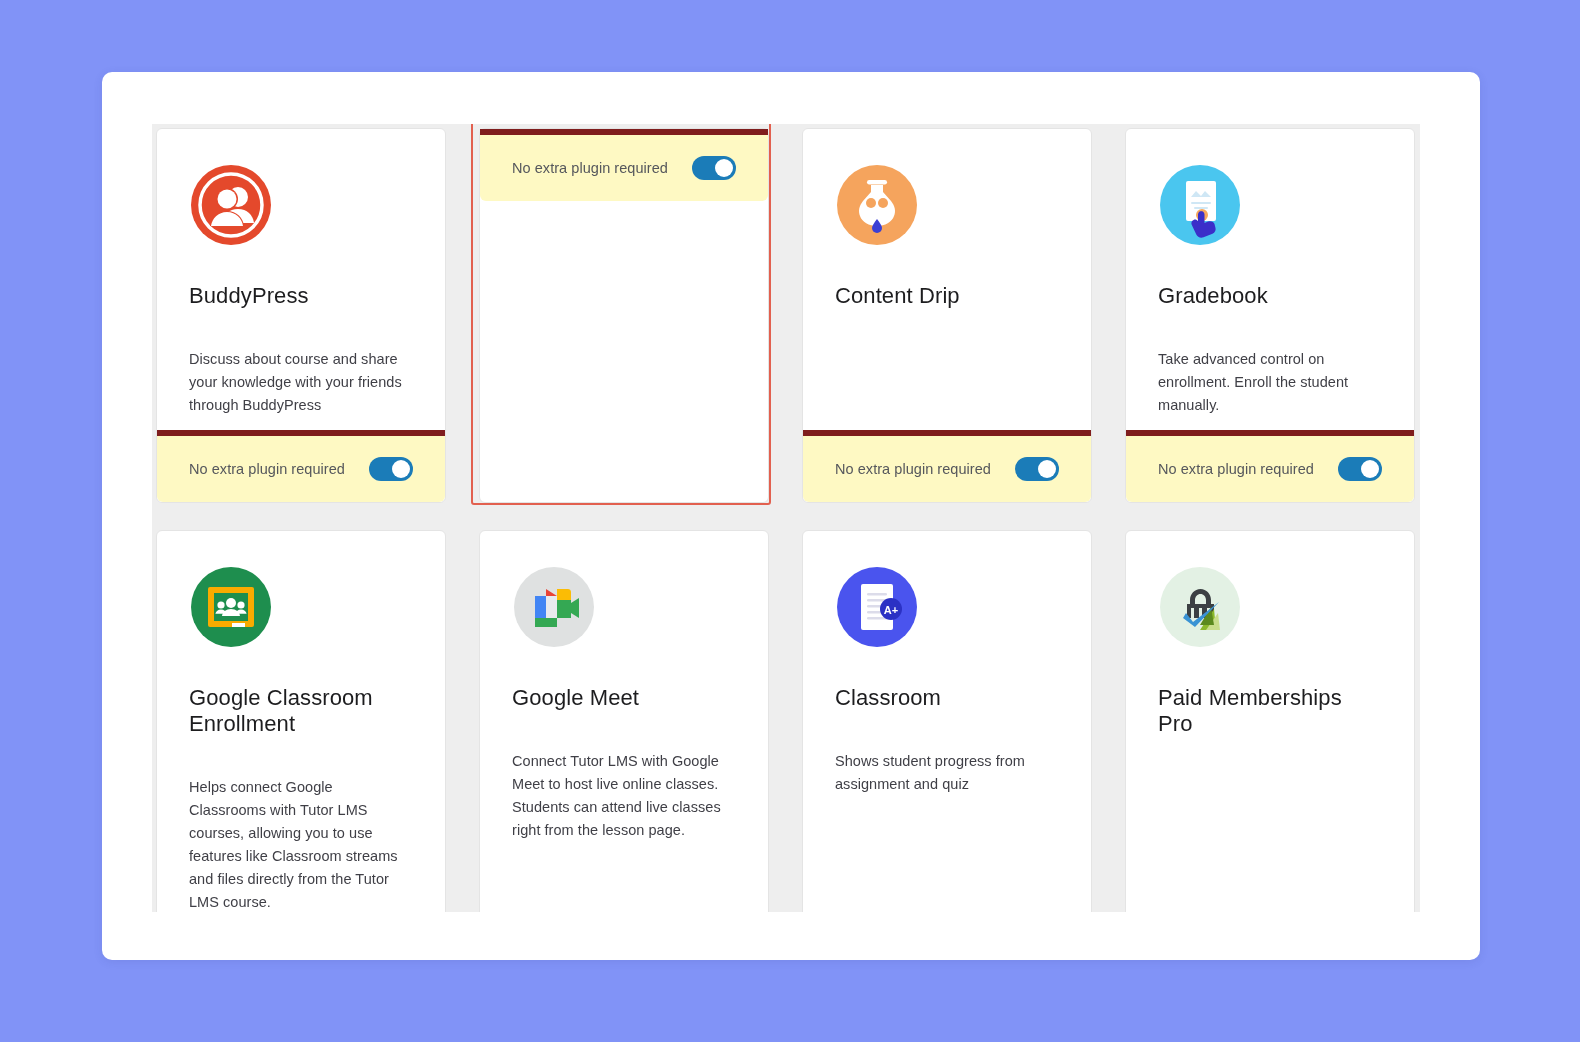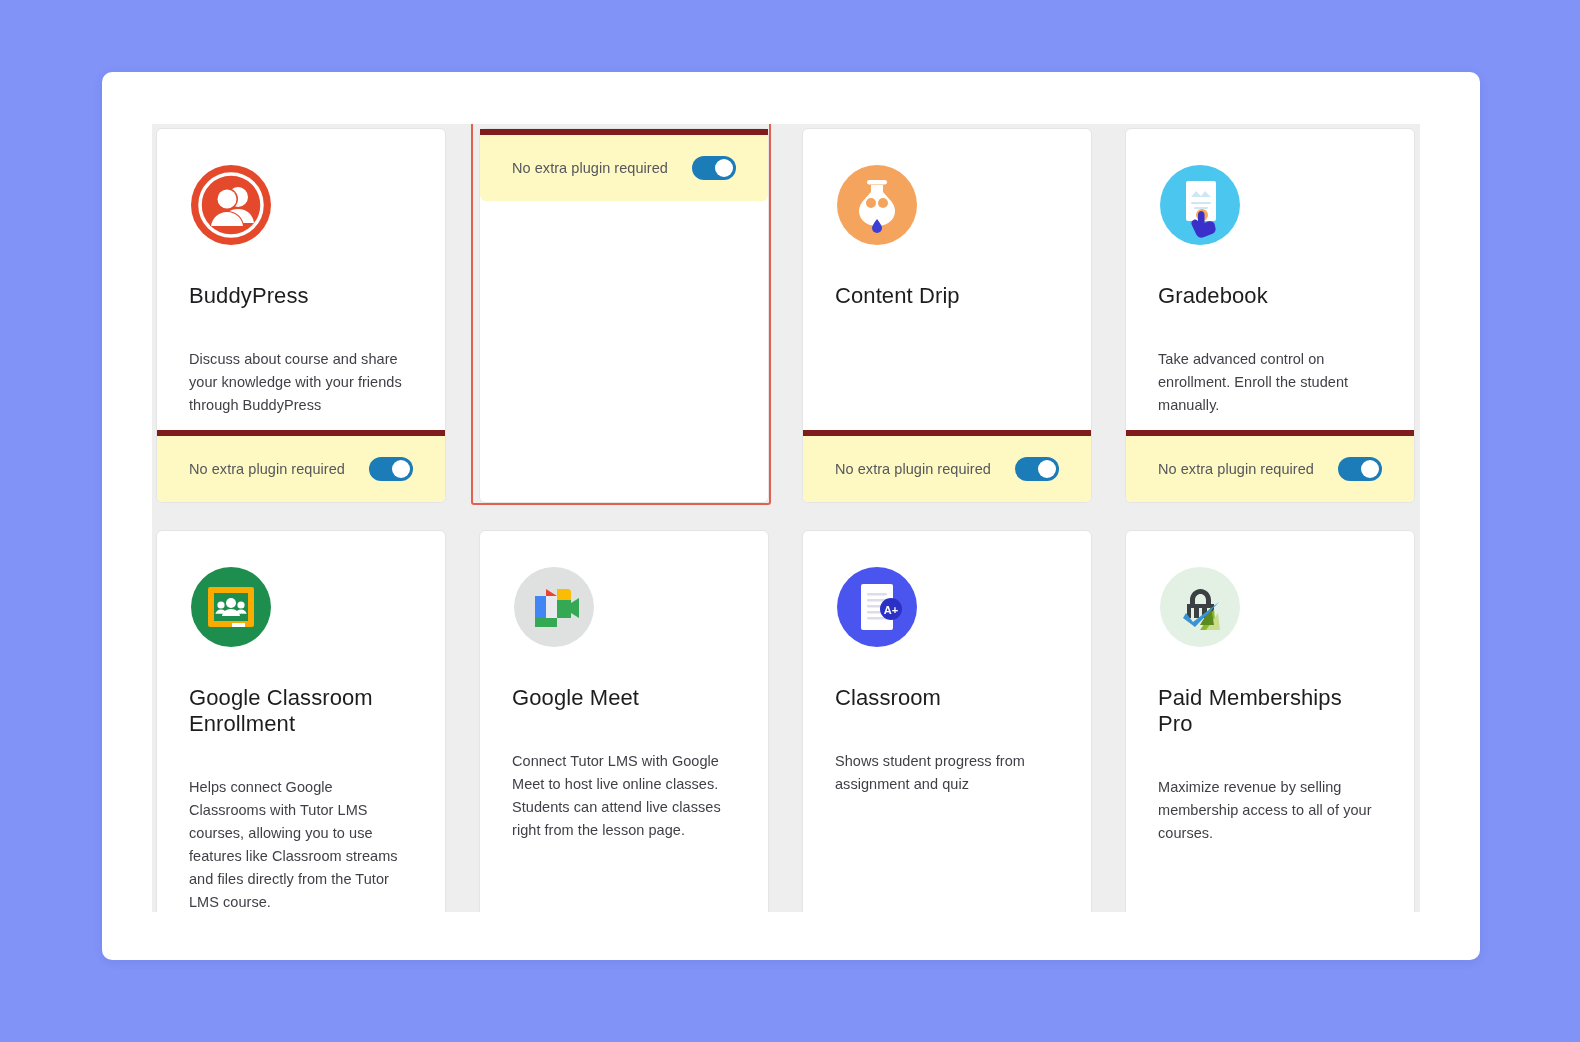--- a/index.html
+++ b/index.html
@@ -299,21 +299,20 @@
               <rect x="33" y="43" width="3" height="10" fill="#e3f1e4"></rect>
               <rect x="41" y="43" width="3" height="10" fill="#e3f1e4"></rect>
               <rect x="49" y="43" width="3" height="10" fill="#e3f1e4"></rect>
               <path d="M56 44l-14 21H58z" fill="#8cb92c"></path>
               <path d="M60 48l-12 17h14z" fill="#c9dd8c"></path>
               <path d="M53 42l-11 18H56z" fill="#5c8a1e"></path>
               <path d="M28 48l7 9 26-20-24 25-12-9z" fill="#3a93d4"></path>
             </svg>
           </div>
           <div class="card-title">Paid Memberships Pro</div>
-          <div class="card-desc">Maximize revenue by selling membership access to all of your courses.</div>
         </div>
       </div>
 
     </div>
 
     <div class="highlight"></div>
   </div>
 
 </div>
 

